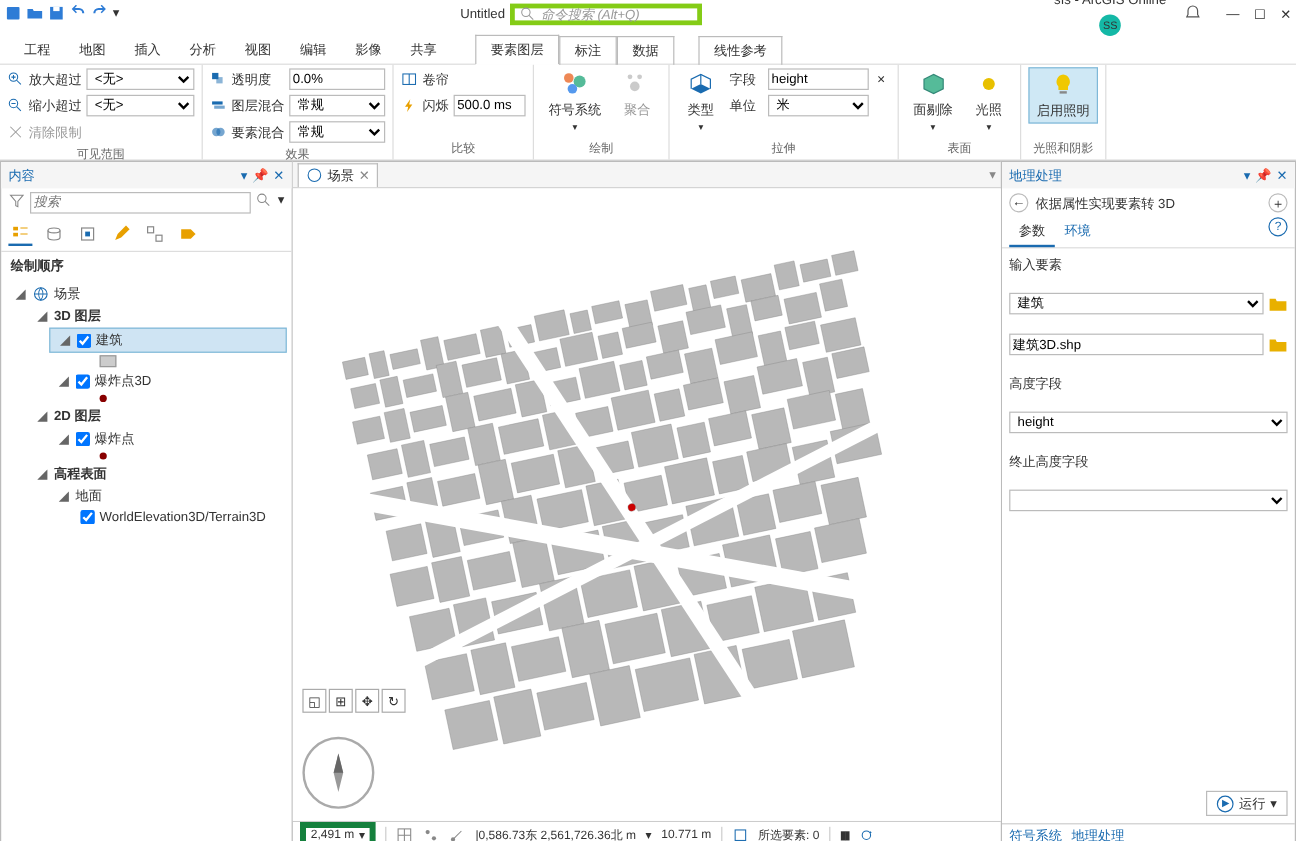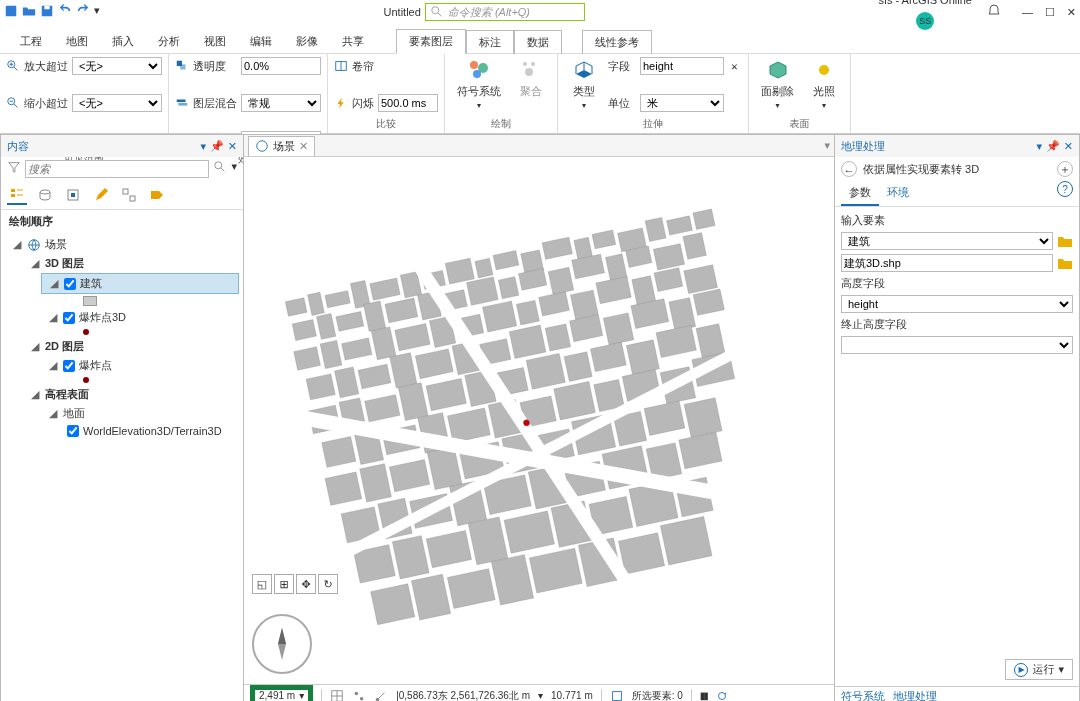--- a/index.html
+++ b/index.html
@@ -1,34 +1,34 @@
 <!DOCTYPE html>
 <html><head>
 <meta charset="utf-8">
 <style>
 * { box-sizing: border-box; margin: 0; padding: 0; font-family: "Microsoft YaHei", "Segoe UI", sans-serif; }
 body { width: 1080px; height: 701px; background: #fff; font-size: 11px; color: #333; overflow: hidden; }
 .titlebar { height: 24px; display: flex; align-items: center; padding: 0 4px; gap: 4px; }
 .titlebar .qat { display: flex; gap: 4px; }
 .titlebar .qat svg { width: 14px; height: 14px; }
 .titlebar .title { flex: 0 0 auto; margin-left: 280px; color: #333; }
-.titlebar .search { border: 1px solid #84cc16; width: 160px; height: 18px; display: flex; align-items: center; padding: 0 4px; gap: 4px; color: #999; font-style: italic; }
+.titlebar .search { border: 4px solid #84cc16; width: 160px; height: 18px; display: flex; align-items: center; padding: 0 4px; gap: 4px; color: #999; font-style: italic; }
 .titlebar .spacer { flex: 1; }
 .titlebar .acct { color: #333; display: flex; align-items: center; gap: 6px; flex-direction: column; }
 .titlebar .acct .badge { width: 18px; height: 18px; border-radius: 50%; background: #14b8a6; display: flex; align-items: center; justify-content: center; font-size: 9px; }
 .titlebar .winbtns { display: flex; gap: 12px; margin-left: 16px; }
 .ribbon-tabs { height: 24px; display: flex; align-items: center; padding: 0 8px; gap: 0; border-bottom: 1px solid #ddd; margin-top:6px;}
 .ribbon-tabs .tab { padding: 4px 12px; cursor: pointer; }
 .ribbon-tabs .tab.contextual { border: 1px solid #bbb; border-bottom: none; }
 .ribbon-tabs .tab.active { border: 1px solid #bbb; border-bottom: 1px solid #fff; background: #fff; }
 .ribbon { height: 80px; display: flex; border-bottom: 1px solid #ccc; }
 .group { border-right: 1px solid #ddd; padding: 2px 6px; display: flex; flex-direction: column; justify-content: space-between; }
 .group-body { display: flex; gap: 4px; align-items: flex-start; flex: 1; }
 .group-label { text-align: center; font-size: 10px; color: #666; padding-top: 2px; }
-.ctrl-col { display: flex; flex-direction: column; gap: 17px; }
+.ctrl-col { display: flex; flex-direction: column; gap: 2px; }
 .ctrl-row { display: flex; align-items: center; gap: 4px; height: 20px; }
 .ctrl-row .lbl { min-width: 44px; color: #333; }
 .ctrl-row .lbl2 { min-width: 28px; }
 input[type=text], select { border: 1px solid #bbb; height: 18px; font-size: 11px; padding: 0 2px; background: #fff; }
 .big-btn { display: flex; flex-direction: column; align-items: center; justify-content: center; padding: 2px 6px; gap: 2px; min-width: 40px; }
 .big-btn.active { background: #cfe8f5; border: 1px solid #7fb8d8; }
 .ic { width: 14px; height: 14px; display: inline-block; }
 .main { display: flex; height: 573px; }
 .panel { border: 1px solid #bbb; display: flex; flex-direction: column; }
 .panel-head { background: #f5f5f5; height: 22px; display: flex; align-items: center; padding: 0 6px; justify-content: space-between; color: #1a6bb0; }
@@ -62,21 +62,21 @@
 .statusbar .sep { width: 1px; height: 14px; background: #ccc; }
 .statusbar .sb-ic { width: 14px; height: 14px; }
 .right { width: 246px; }
 .gp-head { display: flex; align-items: center; padding: 4px 6px; gap: 6px; }
 .gp-head .back { width: 16px; height: 16px; border: 1px solid #bbb; border-radius: 50%; display: flex; align-items: center; justify-content: center; }
 .gp-head .plus { margin-left: auto; width: 16px; height: 16px; border: 1px solid #bbb; border-radius: 50%; display: flex; align-items: center; justify-content: center; }
 .gp-tabs { display: flex; gap: 0; border-bottom: 1px solid #ddd; padding: 0 6px; }
 .gp-tabs .gt { padding: 4px 8px; color: #1a6bb0; cursor: pointer; }
 .gp-tabs .gt.active { border-bottom: 2px solid #1a6bb0; color: #333; }
 .gp-tabs .help { margin-left: auto; width: 16px; height: 16px; border: 1px solid #1a6bb0; border-radius: 50%; color: #1a6bb0; display: flex; align-items: center; justify-content: center; font-size: 10px; }
-.gp-body { padding: 6px; display: flex; flex-direction: column; gap: 4px; flex: 1; }
+.gp-body { padding: 6px; display: flex; flex-direction: column; gap: 16px; flex: 1; }
 .gp-body .plbl { font-size: 11px; }
 .gp-body .prow { display: flex; gap: 4px; align-items: center; }
 .gp-body .prow select, .gp-body .prow input { flex: 1; }
 .folder-ic { width: 16px; height: 14px; }
 .run-btn { margin: 6px; align-self: flex-end; border: 1px solid #bbb; padding: 2px 8px; display: flex; align-items: center; gap: 4px; }
 .run-btn .pc { width: 14px; height: 14px; border: 1px solid #1a6bb0; border-radius: 50%; display: flex; align-items: center; justify-content: center; color: #1a6bb0; font-size: 8px; }
 .foot-tabs { border-top: 1px solid #ccc; height: 20px; display: flex; align-items: center; padding: 0 6px; gap: 8px; font-size: 11px; }
 .foot-tabs .ft { color: #1a6bb0; }
 .foot-tabs .ft.active { text-decoration: underline; }
 svg.glyph { width: 16px; height: 16px; }
@@ -299,20 +299,32 @@
           <svg width="24" height="24" viewBox="0 0 24 24">
             <circle cx="12" cy="12" r="5" fill="#e8c000"></circle>
           </svg>
           <span>光照</span>
           <span style="font-size:8px">▾</span>
         </div>
     </div>
     <div class="group-label">表面</div>
   </div>
 
+  <div class="group">
+    <div class="group-body">
+      <div class="big-btn active">
+          <svg width="24" height="24" viewBox="0 0 24 24">
+            <path d="M12 3a6 6 0 00-4 10v3h8v-3a6 6 0 00-4-10z" fill="#f0c800"></path>
+            <rect x="9" y="17" width="6" height="2" fill="#888"></rect>
+          </svg>
+          <span>启用照明</span>
+        </div>
+    </div>
+    <div class="group-label">光照和阴影</div>
+  </div>
 </div>
 
 <div class="main">
 
   <div class="panel left">
     <div class="panel-head">
       <span>内容</span>
       <div class="tools">
           <span>▾</span>
           <span>📌</span>

